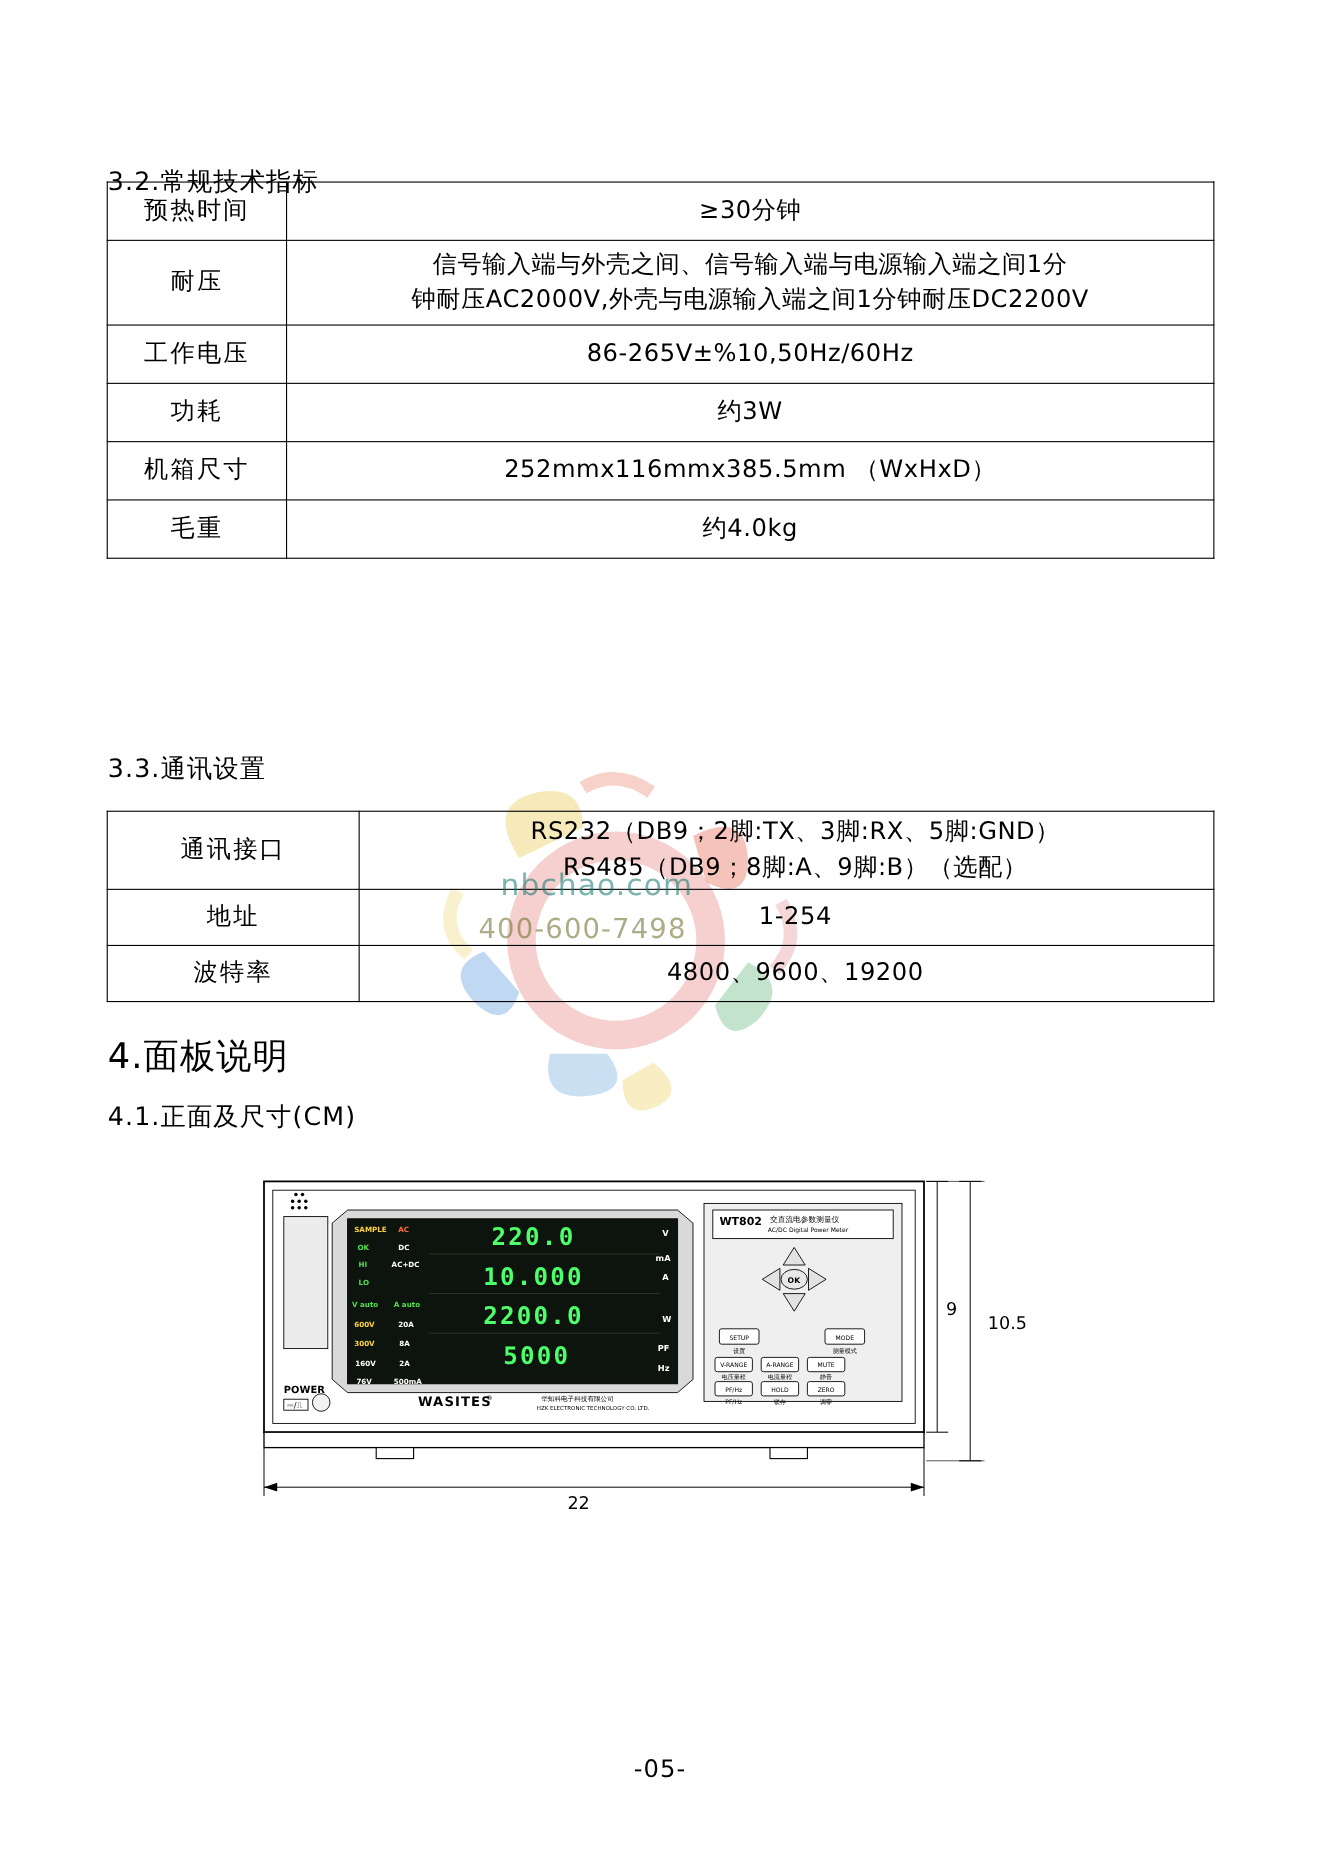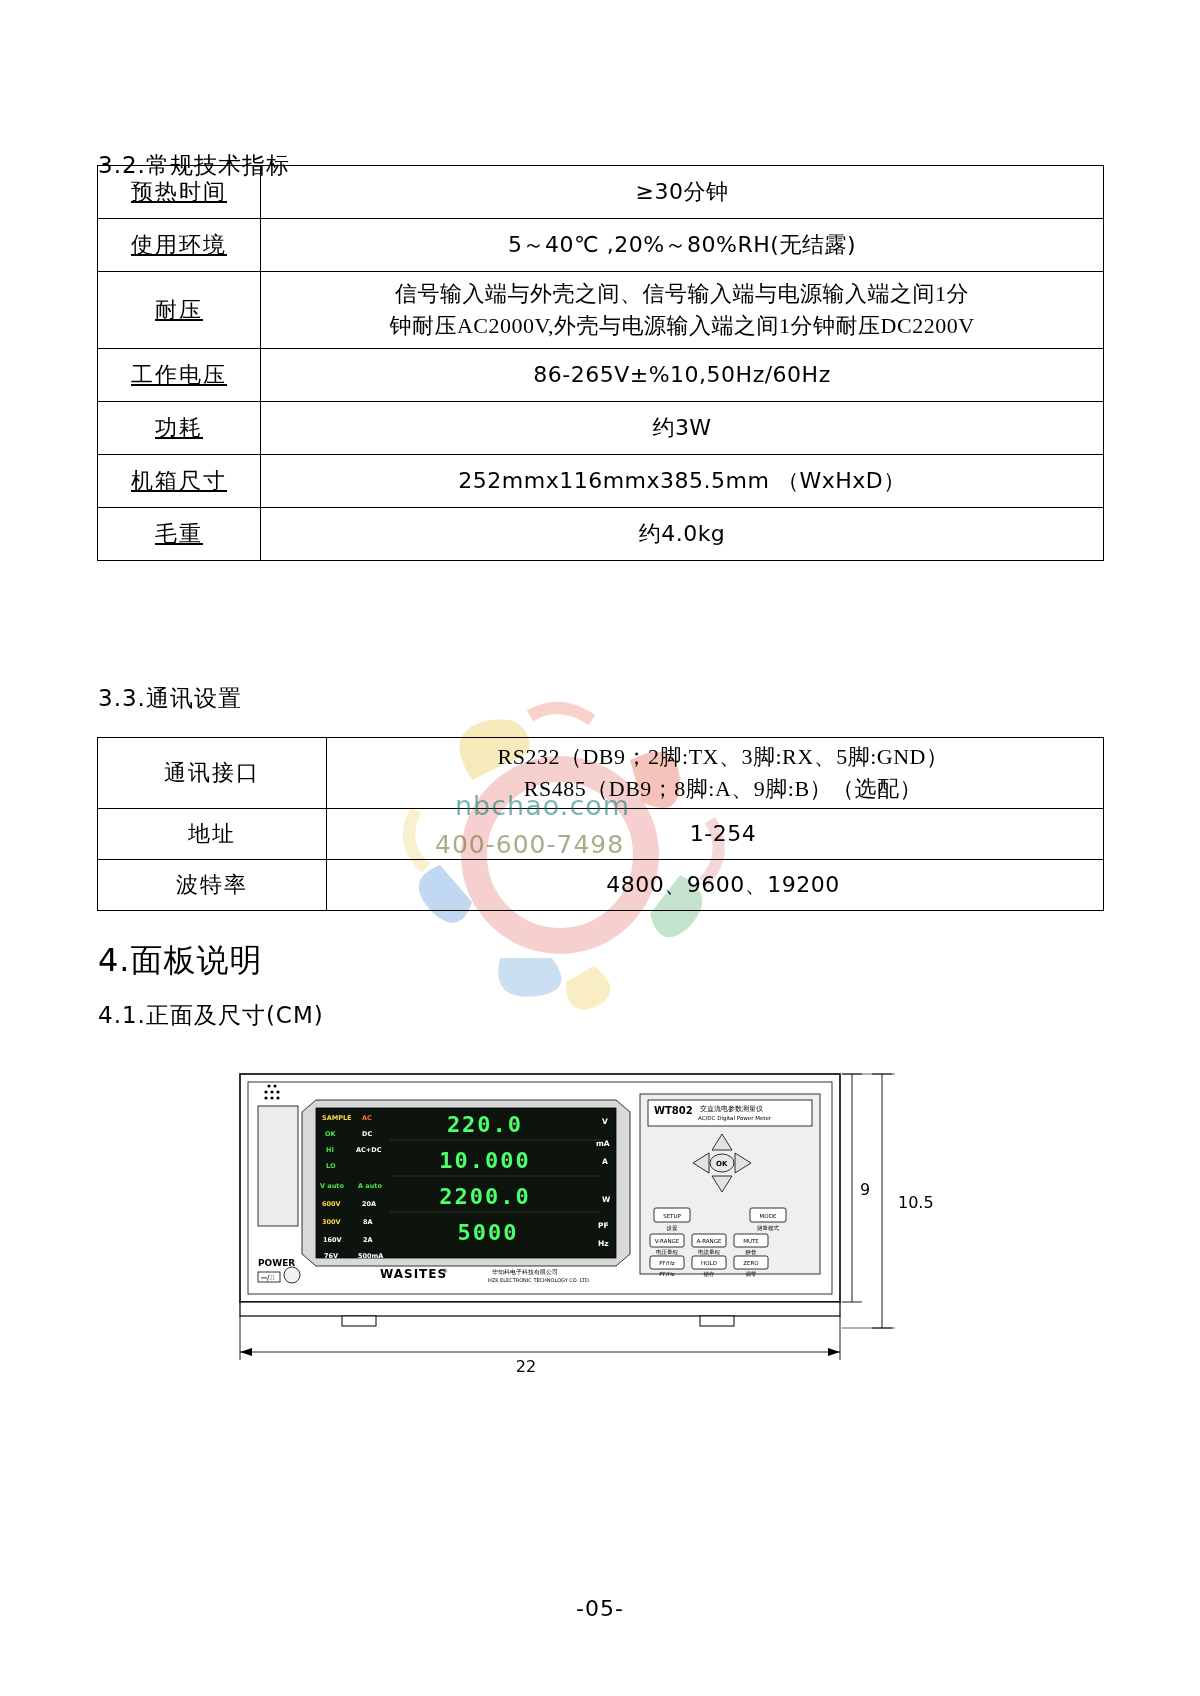--- a/index.html
+++ b/index.html
@@ -46,33 +46,33 @@
     text-align: center;
     vertical-align: middle;
     font-size: 22px;
     line-height: 1.35;
   }
   #tbl-general {
     left: 97px;
     top: 165px;
     width: 1007px;
   }
-  #tbl-general td.k { width: 162px; height: 52px; letter-spacing: 2px; text-decoration: underline; }
+  #tbl-general td.k { width: 162px; height: 52px; letter-spacing: 2px; }
   #tbl-general td.v { letter-spacing: 0.5px; }
   #tbl-general tr.tall td { height: 76px; }
 
   #tbl-comm {
     left: 97px;
     top: 737px;
     width: 1007px;
   }
   #tbl-comm td.k { width: 228px; height: 50px; letter-spacing: 2px; }
   #tbl-comm td.v { letter-spacing: 0.5px; padding-left: 16px; }
   #tbl-comm tr.tall td { height: 70px; }
-  .twoline { line-height: 1.45; font-family: Liberation Serif, serif; }
+  .twoline { line-height: 1.45; }
 
   
   .watermark {
     position: absolute;
     left: 380px;
     top: 690px;
     width: 360px;
     height: 330px;
     pointer-events: none;
     z-index: 0;
@@ -142,24 +142,20 @@
   <div class="wm-txt1">nbchao.com</div>
   <div class="wm-txt2">400-600-7498</div>
 
   <div class="h-sec" id="h32">3.2.常规技术指标</div>
 
   <table class="spec" id="tbl-general">
     <tbody>
         <tr>
       <td class="k">预热时间</td>
       <td class="v">≥30分钟</td>
-    </tr>
-    <tr>
-      <td class="k">使用环境</td>
-      <td class="v">5～40℃ ,20%～80%RH(无结露)</td>
     </tr>
     <tr class="tall">
       <td class="k">耐压</td>
       <td class="v">
         <div class="twoline">信号输入端与外壳之间、信号输入端与电源输入端之间1分</div>
         <div class="twoline">钟耐压AC2000V,外壳与电源输入端之间1分钟耐压DC2200V</div>
       </td>
     </tr>
     <tr>
       <td class="k">工作电压</td>

